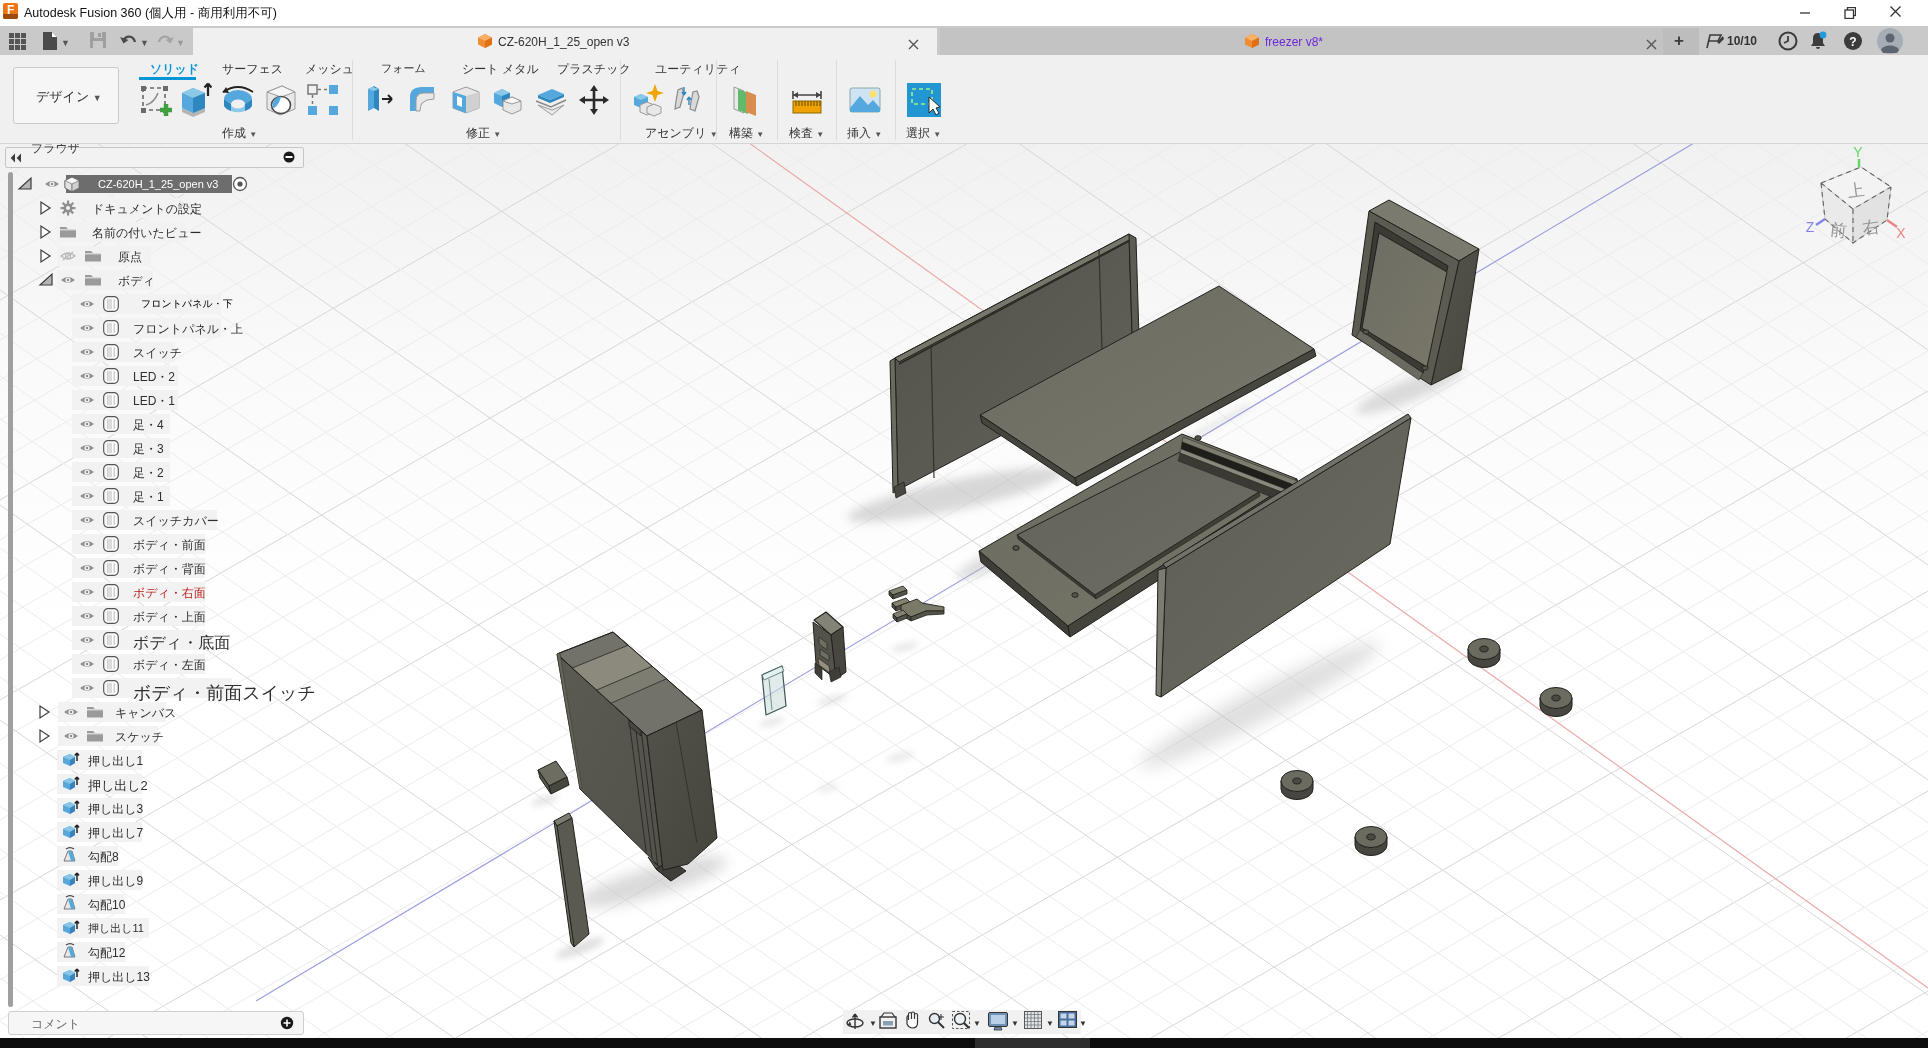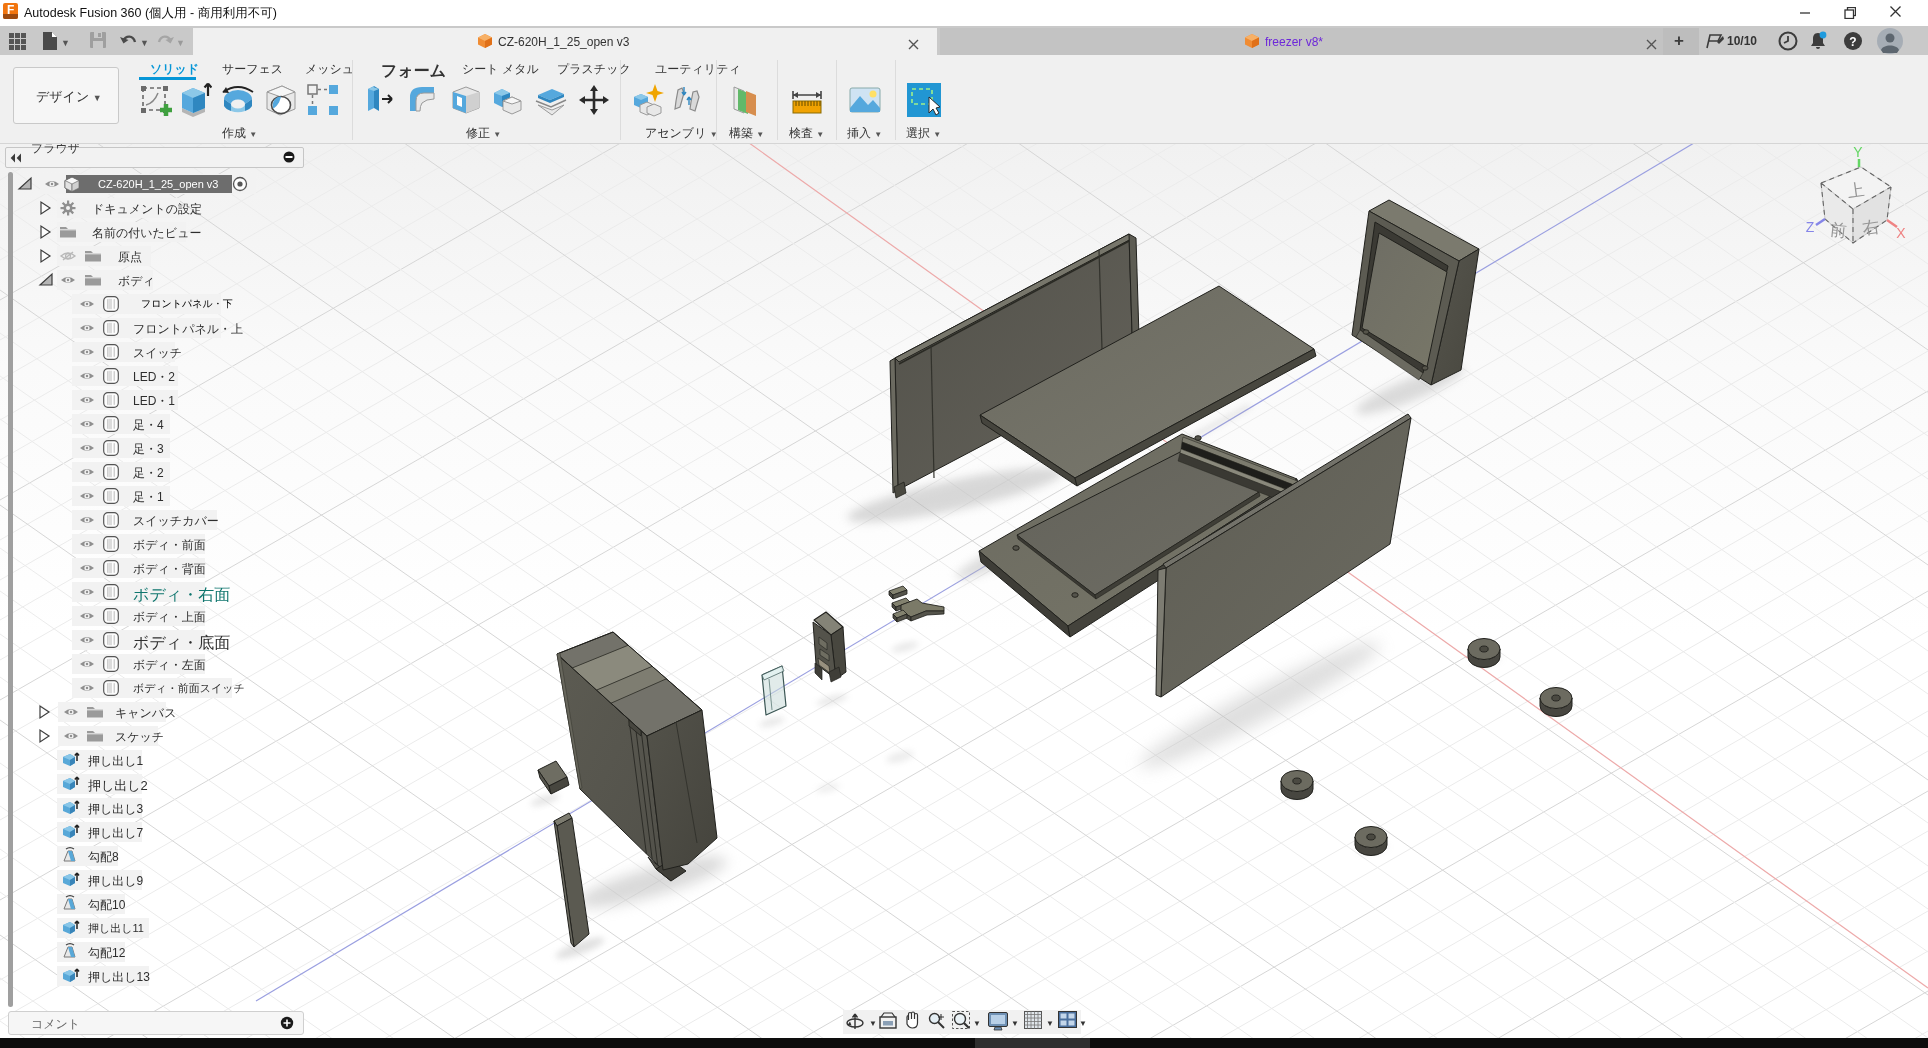--- a/index.html
+++ b/index.html
@@ -405,29 +405,29 @@
     <div style="position:absolute;left:133px;top:465px;font-size:12px;color:#2e2e2e;white-space:nowrap">足・2</div>
     <div style="position:absolute;left:72px;top:486px;width:98px;height:20px;background:#f2f2f2"></div>
     <div style="position:absolute;left:133px;top:489px;font-size:12px;color:#2e2e2e;white-space:nowrap">足・1</div>
     <div style="position:absolute;left:72px;top:510px;width:145px;height:20px;background:#f2f2f2"></div>
     <div style="position:absolute;left:133px;top:513px;font-size:12px;color:#2e2e2e;white-space:nowrap">スイッチカバー</div>
     <div style="position:absolute;left:72px;top:534px;width:133px;height:20px;background:#f2f2f2"></div>
     <div style="position:absolute;left:133px;top:537px;font-size:12px;color:#2e2e2e;white-space:nowrap">ボディ・前面</div>
     <div style="position:absolute;left:72px;top:558px;width:133px;height:20px;background:#f2f2f2"></div>
     <div style="position:absolute;left:133px;top:561px;font-size:12px;color:#2e2e2e;white-space:nowrap">ボディ・背面</div>
     <div style="position:absolute;left:72px;top:582px;width:133px;height:20px;background:#f2f2f2"></div>
-    <div style="position:absolute;left:133px;top:585px;font-size:16px;color:#0f766e;white-space:nowrap">ボディ・右面</div>
+    <div style="position:absolute;left:133px;top:585px;font-size:12px;color:#b91c1c;white-space:nowrap">ボディ・右面</div>
     <div style="position:absolute;left:72px;top:606px;width:133px;height:20px;background:#f2f2f2"></div>
     <div style="position:absolute;left:133px;top:609px;font-size:12px;color:#2e2e2e;white-space:nowrap">ボディ・上面</div>
     <div style="position:absolute;left:72px;top:630px;width:133px;height:20px;background:#f2f2f2"></div>
     <div style="position:absolute;left:133px;top:633px;font-size:16px;color:#2e2e2e;white-space:nowrap">ボディ・底面</div>
     <div style="position:absolute;left:72px;top:654px;width:133px;height:20px;background:#f2f2f2"></div>
     <div style="position:absolute;left:133px;top:657px;font-size:12px;color:#2e2e2e;white-space:nowrap">ボディ・左面</div>
     <div style="position:absolute;left:72px;top:678px;width:160px;height:20px;background:#f2f2f2"></div>
-    <div style="position:absolute;left:133px;top:681px;font-size:11px;color:#2e2e2e;white-space:nowrap">ボディ・前面スイッチ</div>
+    <div style="position:absolute;left:133px;top:681px;font-size:18px;color:#2e2e2e;white-space:nowrap">ボディ・前面スイッチ</div>
     <div style="position:absolute;left:58px;top:702px;width:108px;height:20px;background:#f2f2f2"></div>
     <div style="position:absolute;left:115px;top:705px;font-size:12px;color:#2e2e2e;white-space:nowrap">キャンバス</div>
     <div style="position:absolute;left:58px;top:726px;width:100px;height:20px;background:#f2f2f2"></div>
     <div style="position:absolute;left:115px;top:729px;font-size:12px;color:#2e2e2e;white-space:nowrap">スケッチ</div>
     <div style="position:absolute;left:57px;top:750px;width:85px;height:20px;background:#f2f2f2"></div>
     <div style="position:absolute;left:88px;top:753px;font-size:12px;color:#2e2e2e;white-space:nowrap">押し出し1</div>
     <div style="position:absolute;left:57px;top:774px;width:85px;height:20px;background:#f2f2f2"></div>
     <div style="position:absolute;left:88px;top:777px;font-size:13px;color:#2e2e2e;white-space:nowrap">押し出し2</div>
     <div style="position:absolute;left:57px;top:798px;width:85px;height:20px;background:#f2f2f2"></div>
     <div style="position:absolute;left:88px;top:801px;font-size:12px;color:#2e2e2e;white-space:nowrap">押し出し3</div>
@@ -839,21 +839,21 @@
         <circle cx="13" cy="13" r="13" fill="#a6adb5"></circle>
         <circle cx="13" cy="10" r="4.5" fill="#5d666f"></circle>
         <path d="M4 22 C6 16 20 16 22 22 L20 25 L6 25 Z" fill="#5d666f"></path>
       </svg></div>
 <div style="position:absolute;left:0;top:55px;width:1928px;height:89px;background:#f0f0f0;border-bottom:1px solid #d5d5d5"></div>
     <div style="position:absolute;left:13px;top:67px;width:106px;height:57px;background:#f6f6f6;border:1px solid #c9c9c9;border-radius:3px"></div>
     <div style="position:absolute;left:36px;top:88px;font-size:13px;color:#333">デザイン <span style="font-size:9px;color:#555">▼</span></div>
     <div style="position:absolute;left:150px;top:61px;font-size:12px;color:#0696d7;font-weight:bold">ソリッド</div>
     <div style="position:absolute;left:222px;top:61px;font-size:12px;color:#333;font-weight:normal">サーフェス</div>
     <div style="position:absolute;left:305px;top:61px;font-size:12px;color:#333;font-weight:normal">メッシュ</div>
-    <div style="position:absolute;left:381px;top:61px;font-size:16px;color:#333;font-weight:bold">フォーム</div>
+    <div style="position:absolute;left:381px;top:61px;font-size:11px;color:#333;font-weight:normal">フォーム</div>
     <div style="position:absolute;left:462px;top:61px;font-size:12px;color:#333;font-weight:normal">シート メタル</div>
     <div style="position:absolute;left:557px;top:61px;font-size:12px;color:#333;font-weight:normal">プラスチック</div>
     <div style="position:absolute;left:655px;top:61px;font-size:12px;color:#333;font-weight:normal">ユーティリティ</div>
     <div style="position:absolute;left:139px;top:77px;width:57px;height:3px;background:#0696d7"></div>
     <div style="position:absolute;left:140px;top:83px"><svg width="34" height="34" viewBox="0 0 34 34" style="">
         <rect x="3" y="5" width="22" height="22" fill="none" stroke="#6a6a6a" stroke-width="1.6" stroke-dasharray="4 3"></rect>
         <rect x="1" y="3" width="5" height="5" fill="#6a6a6a"></rect>
         <rect x="23" y="3" width="5" height="5" fill="#6a6a6a"></rect>
         <rect x="1" y="25" width="5" height="5" fill="#6a6a6a"></rect>
         <rect x="23" y="25" width="5" height="5" fill="#6a6a6a"></rect>

